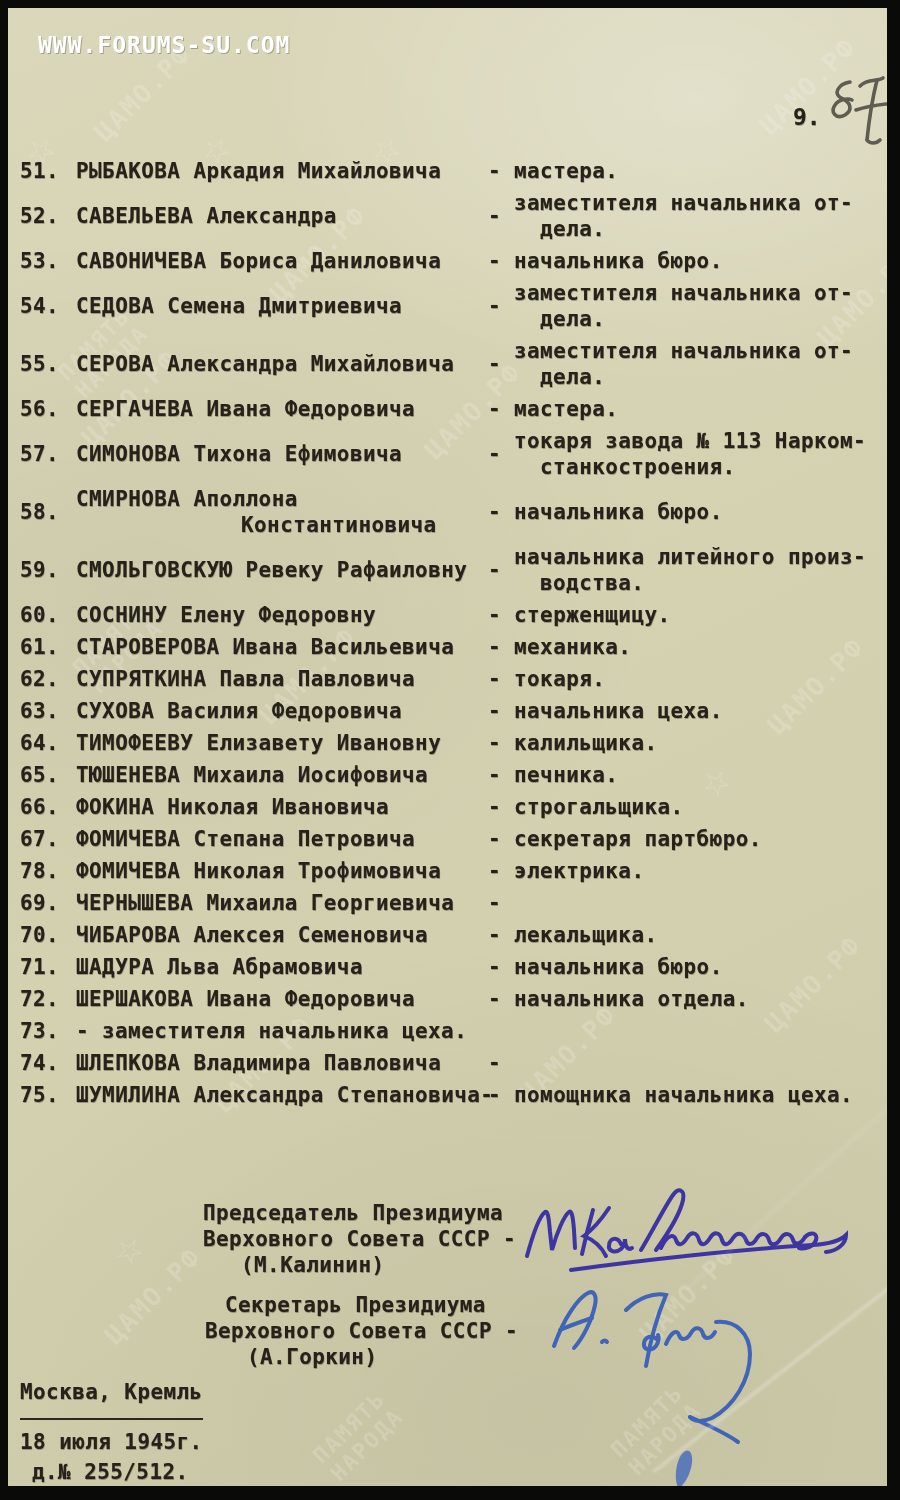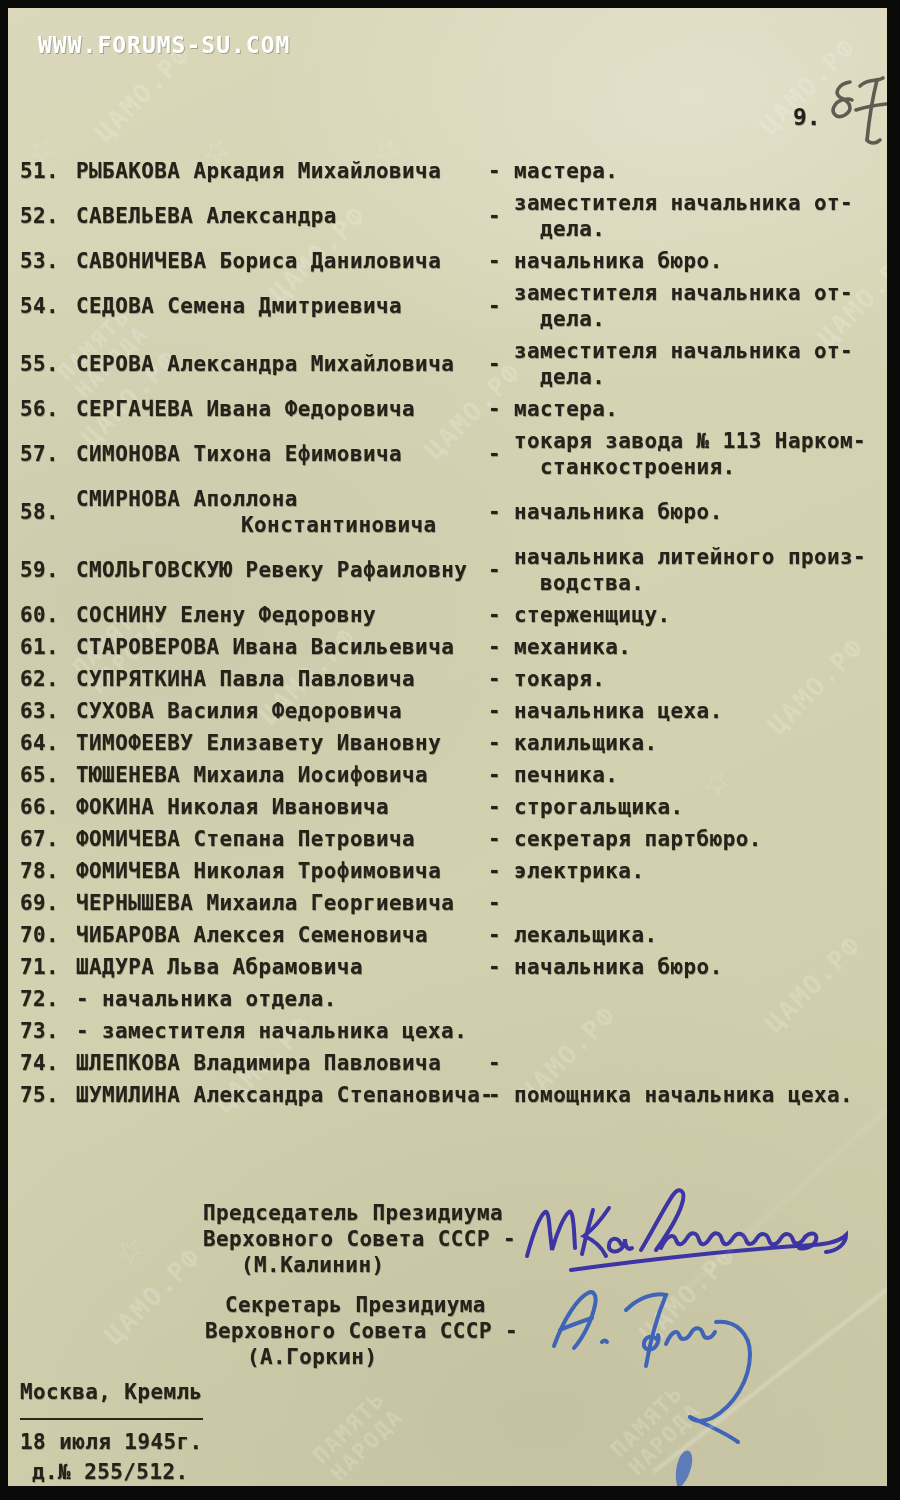--- a/index.html
+++ b/index.html
@@ -332,20 +332,23 @@
             <div class="ln">ШАДУРА Льва Абрамовича</div>
           </div>
     <span class="dash">-</span>
     <div class="role">
             <div class="ln">начальника бюро.</div>
           </div>
   </div>
 
   <div class="row">
     <span class="num">72.</span>
+    <div class="name">
+            <div class="ln">ШЕРШАКОВА Ивана Федоровича</div>
+          </div>
     <span class="dash">-</span>
     <div class="role">
             <div class="ln">начальника отдела.</div>
           </div>
   </div>
 
   <div class="row">
     <span class="num">73.</span>
     <span class="dash">-</span>
     <div class="role">

